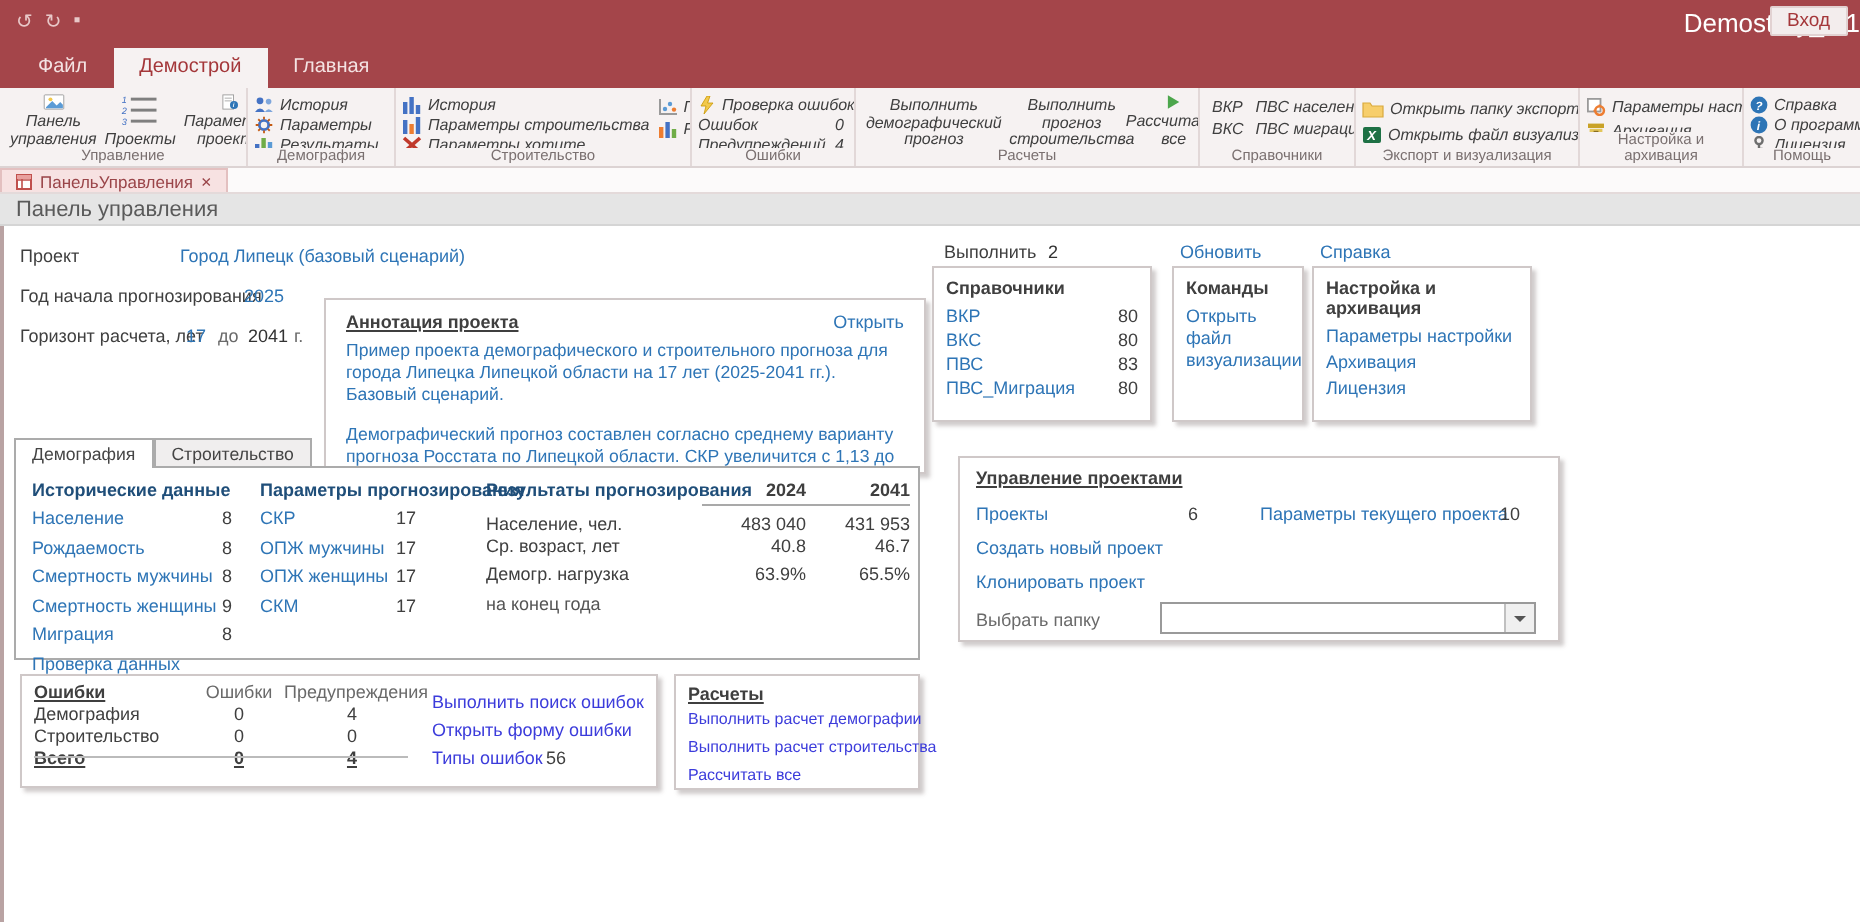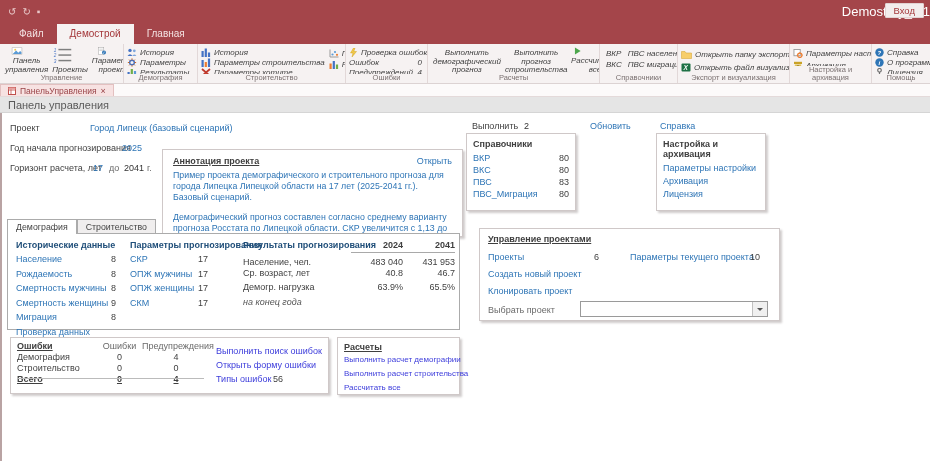--- a/index.html
+++ b/index.html
@@ -19,21 +19,21 @@
   .tabrow { height:22px; background:#A4454A; display:flex; align-items:flex-end; padding-left:6px; }
   .rtab { color:#F4E3E3; font-size:10px; padding:4px 13px 5px 13px; cursor:default; }
   .rtab.active { background:#F6F2F2; color:#A4373A; }
   .tellme { display:flex; align-items:center; gap:5px; color:#F4E3E3; font-size:10px; padding:4px 12px 5px 12px; }
 
   
   .ribbon { height:40px; background:#F6F2F2; display:flex; border-bottom:1px solid #DCD3D3; }
   .grp { display:flex; flex-direction:column; border-right:1px solid #E2D8D8; position:relative; flex:none; }
   .grp-content { flex:1; display:flex; padding:2px 3px 0 3px; overflow:hidden;font-style:italic; }
   .grp-label { text-align:center; font-size:7.5px; color:#7A7070; padding-bottom:1px; line-height:8px; }
-  .rbtn-lg { display:flex; flex-direction:column; align-items:flex-start; justify-content:flex-start;
+  .rbtn-lg { display:flex; flex-direction:column; align-items:center; justify-content:flex-start;
     font-size:8px; color:#3F3F3F; text-align:center; line-height:8.5px; padding:0 2px; cursor:default; }
   .rbtn-lg .big { margin:1px 0 2px 0; }
   .rcol { display:flex; flex-direction:column; justify-content:flex-start; gap:1px; }
   .rrow { display:flex; align-items:center; gap:3px; font-size:8px; color:#3F3F3F; height:10px; cursor:default; white-space:nowrap; }
   .rrow .cnt { margin-left:auto; padding-right:2px; color:#3F3F3F; }
   .i { flex:none; display:inline-block; }
 
   
   .docstrip { height:13px; background:#FCFAFA; border-bottom:1px solid #E4DADA; display:flex; }
   .doctab { display:flex; align-items:center; gap:4px; background:#F7E2E2; border:1px solid #E3C0C0; border-bottom:none;
@@ -70,21 +70,21 @@
   .ttab.active { background:#fff; position:relative; z-index:2; }
   .tabctl-panel { position:relative; border:1px solid #ABABAB; background:#fff; height:97px; margin-top:-1px; }
   .dgrid { position:absolute; top:6px; }
   .dgrid .hd { margin-bottom:4px; }
   .drow { display:flex; justify-content:space-between; height:14.5px; }
   .res-grid { display:grid; grid-template-columns:108px 52px 52px; }
   .res-grid .h { font-weight:bold; }
   .res-grid .yr { text-align:right; color:#3F3F3F; font-weight:bold; border-bottom:1px solid #A9A9A9; padding-bottom:2px; }
   .res-grid .c { height:14.5px; }
   .res-grid .v { text-align:right; }
-  .foot { font-style:italic; color:#555; }
+  .foot { color:#555; }
 
   
   .mgmt { left:477px; top:115px; width:301px; height:93px; }
   
   .errbox { left:8px; top:224px; width:319px; height:57px; }
   .err-grid { position:absolute; left:6px; top:3px; display:grid; grid-template-columns:80px 45px 68px; row-gap:1px; }
   .err-grid .cc { text-align:center; }
   .err-line { position:absolute; left:6px; top:40px; width:187px; border-top:1px solid #BBB; }
   
   .calcbox { left:335px; top:224px; width:123px; height:58px; }
@@ -437,20 +437,26 @@
       <div class="kv-row">
           <span class="lnk">ПВС</span>
           <span>83</span>
         </div>
       <div class="kv-row">
           <span class="lnk">ПВС_Миграция</span>
           <span>80</span>
         </div>
     </div>
 
+    <div class="box" style="left:584px;top:20px;width:66px;height:78px">
+      <div class="sbox-title">Команды</div>
+      <div class="links-col">
+          <span class="lnk" style="line-height:11px">Открыть файл визуализации</span>
+        </div>
+    </div>
 
     <div class="box" style="left:654px;top:20px;width:110px;height:78px">
       <div class="sbox-title">Настройка и архивация</div>
       <div class="links-col">
         <span class="lnk">Параметры настройки</span>
         <span class="lnk">Архивация</span>
         <span class="lnk">Лицензия</span>
       </div>
     </div>
 
@@ -528,21 +534,21 @@
     </div>
 
     <div class="box mgmt">
       <span class="abs bold" style="left:8px;top:5px">Управление проектами</span>
       <span class="abs lnk" style="left:8px;top:23px">Проекты</span>
       <span class="abs" style="left:114px;top:23px">6</span>
       <span class="abs lnk" style="left:150px;top:23px">Параметры текущего проекта</span>
       <span class="abs" style="left:270px;top:23px">10</span>
       <span class="abs lnk" style="left:8px;top:40px">Создать новый проект</span>
       <span class="abs lnk" style="left:8px;top:57px">Клонировать проект</span>
-      <span class="abs gray" style="left:8px;top:76px">Выбрать проект</span>
+      <span class="abs gray" style="left:8px;top:76px">Выбрать папку</span>
       <div class="combo">
         <span class="val"></span>
         <span class="dd"></span>
       </div>
     </div>
 
     <div class="box errbox">
       <div class="err-grid">
         <span class="bold">Ошибки</span>
         <span class="cc gray">Ошибки</span>

